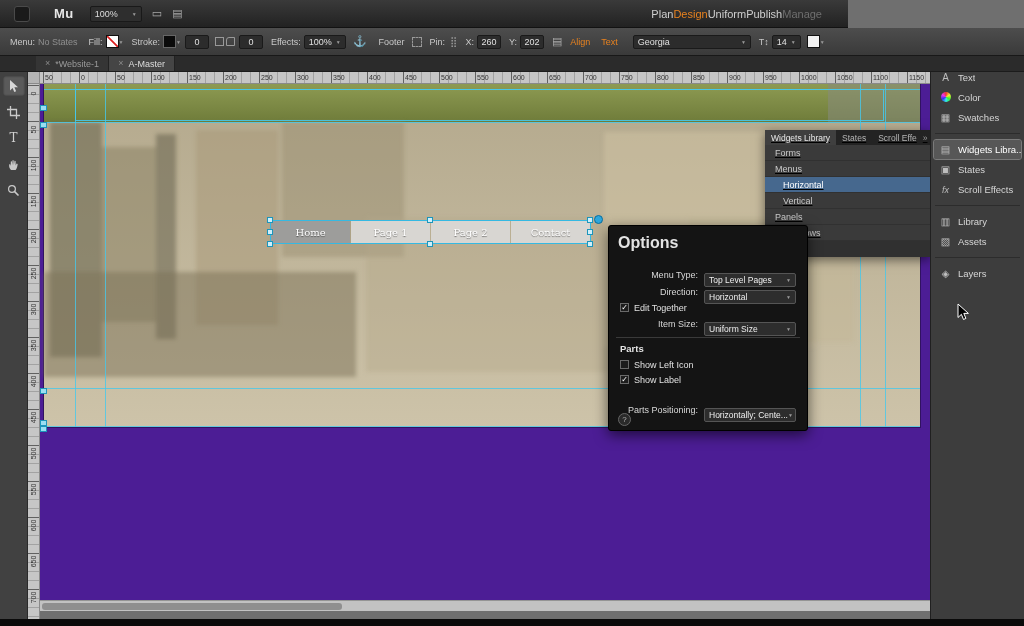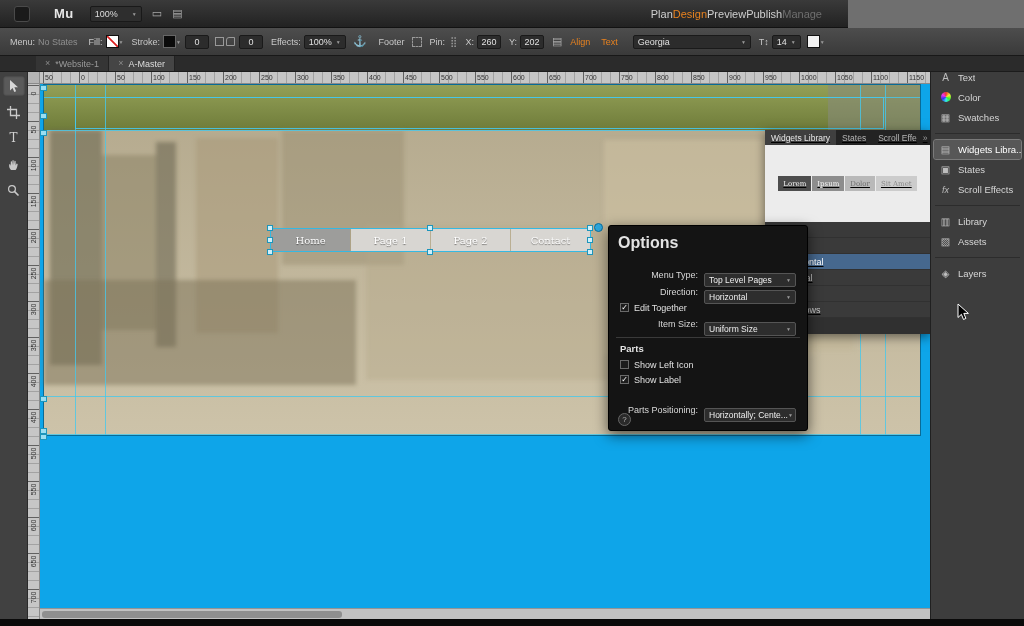--- a/index.html
+++ b/index.html
@@ -49,21 +49,21 @@
   .hruler{position:absolute;left:40px;top:72px;width:890px;height:12px;background:#c6c6c6;border-bottom:1px solid #8a8a8a;box-sizing:border-box;overflow:hidden;z-index:8;
     background-image:repeating-linear-gradient(to right, rgba(0,0,0,.4) 0 1px, transparent 1px 36px),repeating-linear-gradient(to right, rgba(0,0,0,.18) 0 1px, transparent 1px 9px);
     background-position:3px 0,3px 0;}
   .hlab{position:absolute;top:2px;font-size:7px;color:#333;}
   .vruler{position:absolute;left:28px;top:84px;width:12px;height:535px;background:#c6c6c6;border-right:1px solid #8a8a8a;box-sizing:border-box;overflow:hidden;z-index:8;
     background-image:repeating-linear-gradient(to bottom, rgba(0,0,0,.4) 0 1px, transparent 1px 36px),repeating-linear-gradient(to bottom, rgba(0,0,0,.18) 0 1px, transparent 1px 9px);
     background-position:0 1px,0 1px;}
   .vlab{position:absolute;left:-3px;width:16px;text-align:center;font-size:7px;color:#333;transform:rotate(-90deg);}
 
   
-  .canvas{position:absolute;left:40px;top:84px;width:890px;height:535px;background:#0ea5e9;overflow:hidden;z-index:1;}
+  .canvas{position:absolute;left:40px;top:76px;width:890px;height:535px;background:#4c1d95;overflow:hidden;z-index:1;}
   .page{position:absolute;left:4px;top:1px;width:876px;height:350px;background:linear-gradient(#b3a88c,#cdc3a9);box-shadow:0 0 0 1px rgba(0,0,0,.35);}
   .band{position:absolute;left:0;top:0;width:876px;height:45px;background:linear-gradient(#93a057,#6f7c3a);}
   .band-right{position:absolute;left:784px;top:0;width:92px;height:45px;background:rgba(135,138,125,.55);}
   .art{position:absolute;left:0;top:45px;width:876px;height:305px;overflow:hidden;filter:blur(2px);}
   .blk{position:absolute;}
   .guide-v{position:absolute;top:0;width:1px;height:350px;background:rgba(70,200,235,.8);}
   .guide-h{position:absolute;left:0;width:876px;height:1px;background:rgba(70,200,235,.8);}
   .hdr-outline{position:absolute;left:31px;top:12px;width:809px;height:32px;border:1px solid rgba(70,200,235,.9);box-sizing:border-box;}
   .edge-marker{position:absolute;left:0;width:7px;height:6px;background:#9adef2;border:1px solid #1d95bb;box-sizing:border-box;z-index:3;}
 
@@ -128,21 +128,21 @@
     <div class="logo">Mu</div>
     <div class="zoombox">
       <span>100%</span>
       <span class="dd-arrow">▼</span>
     </div>
     <span class="tbicon">▭</span>
     <span class="tbicon">▤</span>
     <div class="topnav" id="topnav">
         <div class="navitem">Plan</div>
         <div class="navitem active">Design</div>
-        <div class="navitem">Preview</div>
+        <div class="navitem">Uniform</div>
         <div class="navitem">Publish</div>
         <div class="navitem dim">Manage</div>
       </div>
   </div>
 
   <div class="controlbar">
     <span class="cb-label" style="margin-left:2px">Menu:</span>
     <span class="cb-label cb-dim" style="margin-left:0">No States</span>
     <span class="cb-label">Fill:</span>
     <span class="swatch sw-none"></span>
@@ -369,26 +369,20 @@
       </div>
     </div>
 
   <div class="wpanel">
     <div class="wtabs" id="wtabs">
         <div class="wtab active">Widgets Library</div>
         <div class="wtab">States</div>
         <div class="wtab">Scroll Effe</div>
         <div class="wmore">»</div>
       </div>
-    <div class="wbody" id="wpreview">
-        <div class="pv-btn" style="background: rgb(77, 77, 77); color: rgb(240, 240, 240);">Lorem</div>
-        <div class="pv-btn" style="background: rgb(141, 141, 141); color: rgb(245, 245, 245);">Ipsum</div>
-        <div class="pv-btn" style="background: rgb(185, 185, 185); color: rgb(110, 110, 110);">Dolor</div>
-        <div class="pv-btn" style="background: rgb(204, 204, 204); color: rgb(138, 138, 138);">Sit Amet</div>
-      </div>
     <div class="wlist" id="wlist">
         <div class="wrow">Forms</div>
         <div class="wrow">Menus</div>
         <div class="wrow selected child">Horizontal</div>
         <div class="wrow child">Vertical</div>
         <div class="wrow">Panels</div>
         <div class="wrow">Slideshows</div>
         <div class="wfoot"></div>
       </div>
   </div>

